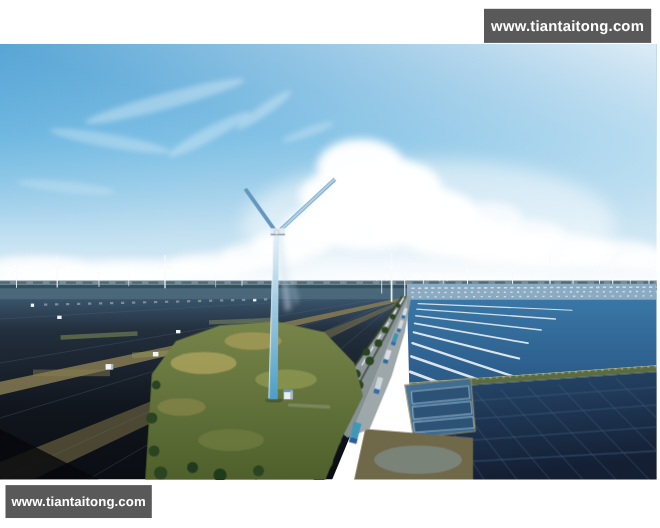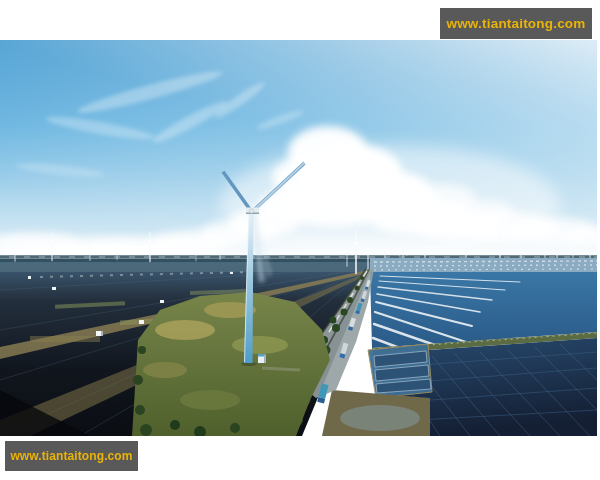--- a/index.html
+++ b/index.html
@@ -1,19 +1,19 @@
 <!DOCTYPE html>
 <html><head>
 <meta charset="utf-8">
 <style>
   html,body{margin:0;padding:0;background:#ffffff;}
   .stage{position:relative;width:600px;height:480px;background:#ffffff;overflow:hidden;
          font-family:"Liberation Sans",sans-serif;}
   .photo-svg{position:absolute;left:0;top:0;}
-  .wm{position:absolute;background:#595959;color:#eab308;font-weight:700;
+  .wm{position:absolute;background:#595959;color:#ffffff;font-weight:700;
       display:flex;align-items:center;justify-content:center;white-space:nowrap;}
   .wm-top{left:440px;top:8px;width:152px;height:31px;font-size:13.5px;letter-spacing:.2px;}
   .wm-bottom{left:5px;top:441px;width:133px;height:30px;font-size:12px;letter-spacing:.1px;}
 </style>
 </head>
 <body>
 
 <div class="stage">
 
 <svg class="photo-svg" width="600" height="480" viewBox="0 0 600 480">

